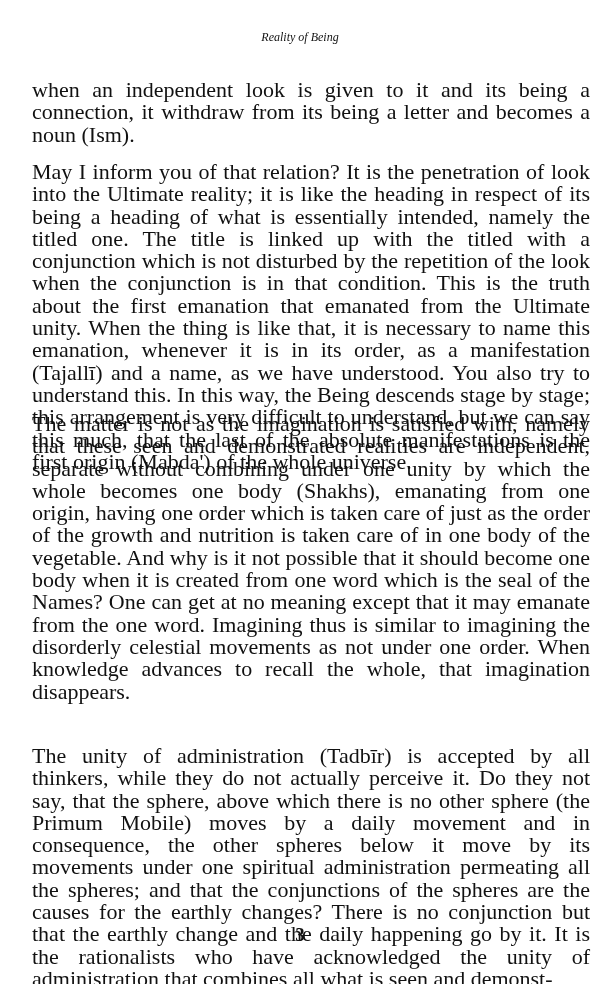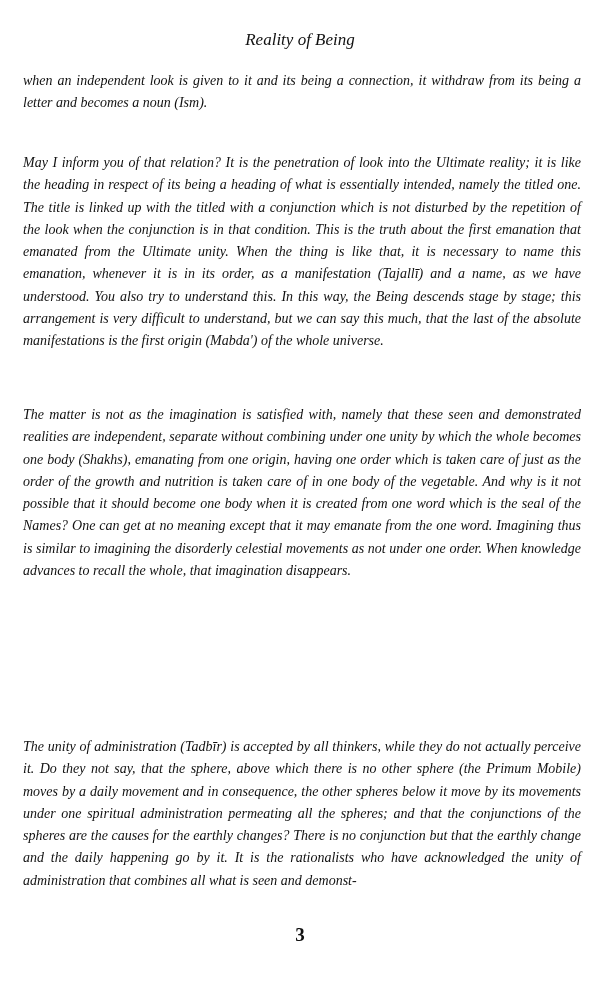--- a/index.html
+++ b/index.html
@@ -1,21 +1,21 @@
 <!DOCTYPE html>
 <html><head>
 <meta charset="utf-8">
 <style>
   html, body { margin:0; padding:0; background:#ffffff; }
   body { width:600px; height:984px; overflow:hidden; position:relative;
          font-family:"Liberation Serif","DejaVu Serif",serif; color:#111; }
   .header { position:absolute; top:30px; left:0; width:600px; text-align:center;
-            font-style:italic; font-size:17px; }
+            font-style:italic; font-size:12px; }
   .page { position:absolute; left:23px; width:558px; }
-  .para { margin:0; font-size:14px; line-height:22.3px; text-align:justify;font-style:italic; }
+  .para { margin:9px; font-size:22px; line-height:22.3px; text-align:justify; }
   .p1 { top:70px; }
   .p2 { top:152px; }
   .p3 { top:404px; }
   .p4 { top:736px; }
   .pagenum { position:absolute; top:924px; left:0; width:600px; text-align:center;
              font-size:19px; font-weight:bold; }
 </style>
 </head>
 <body>
 

